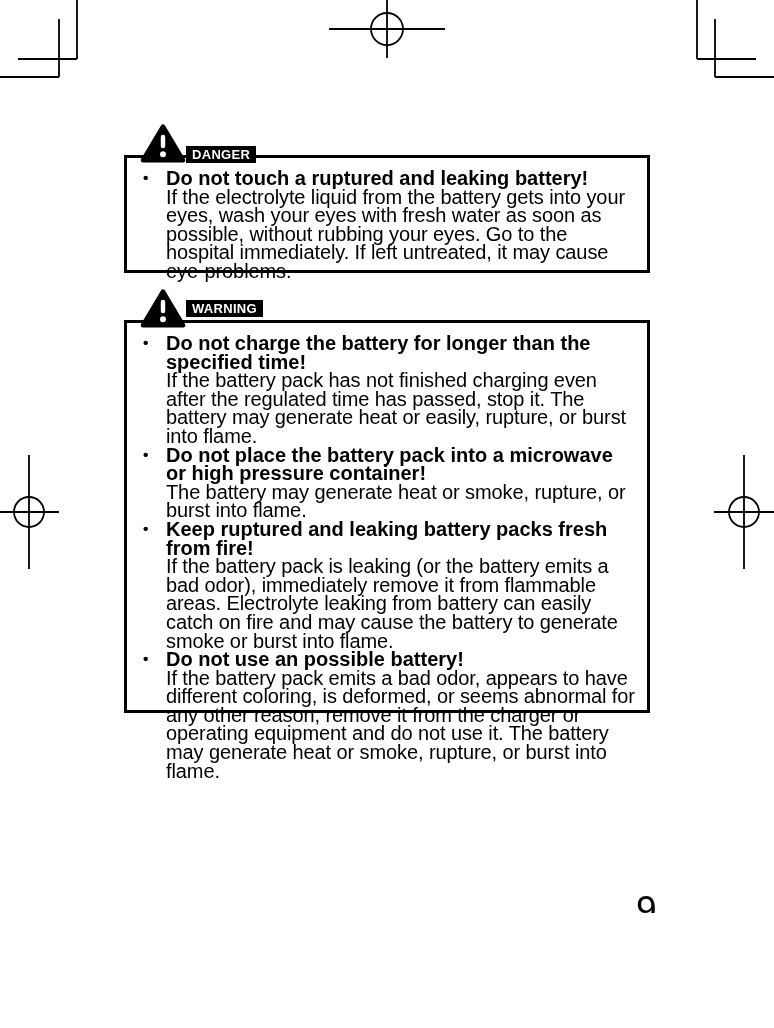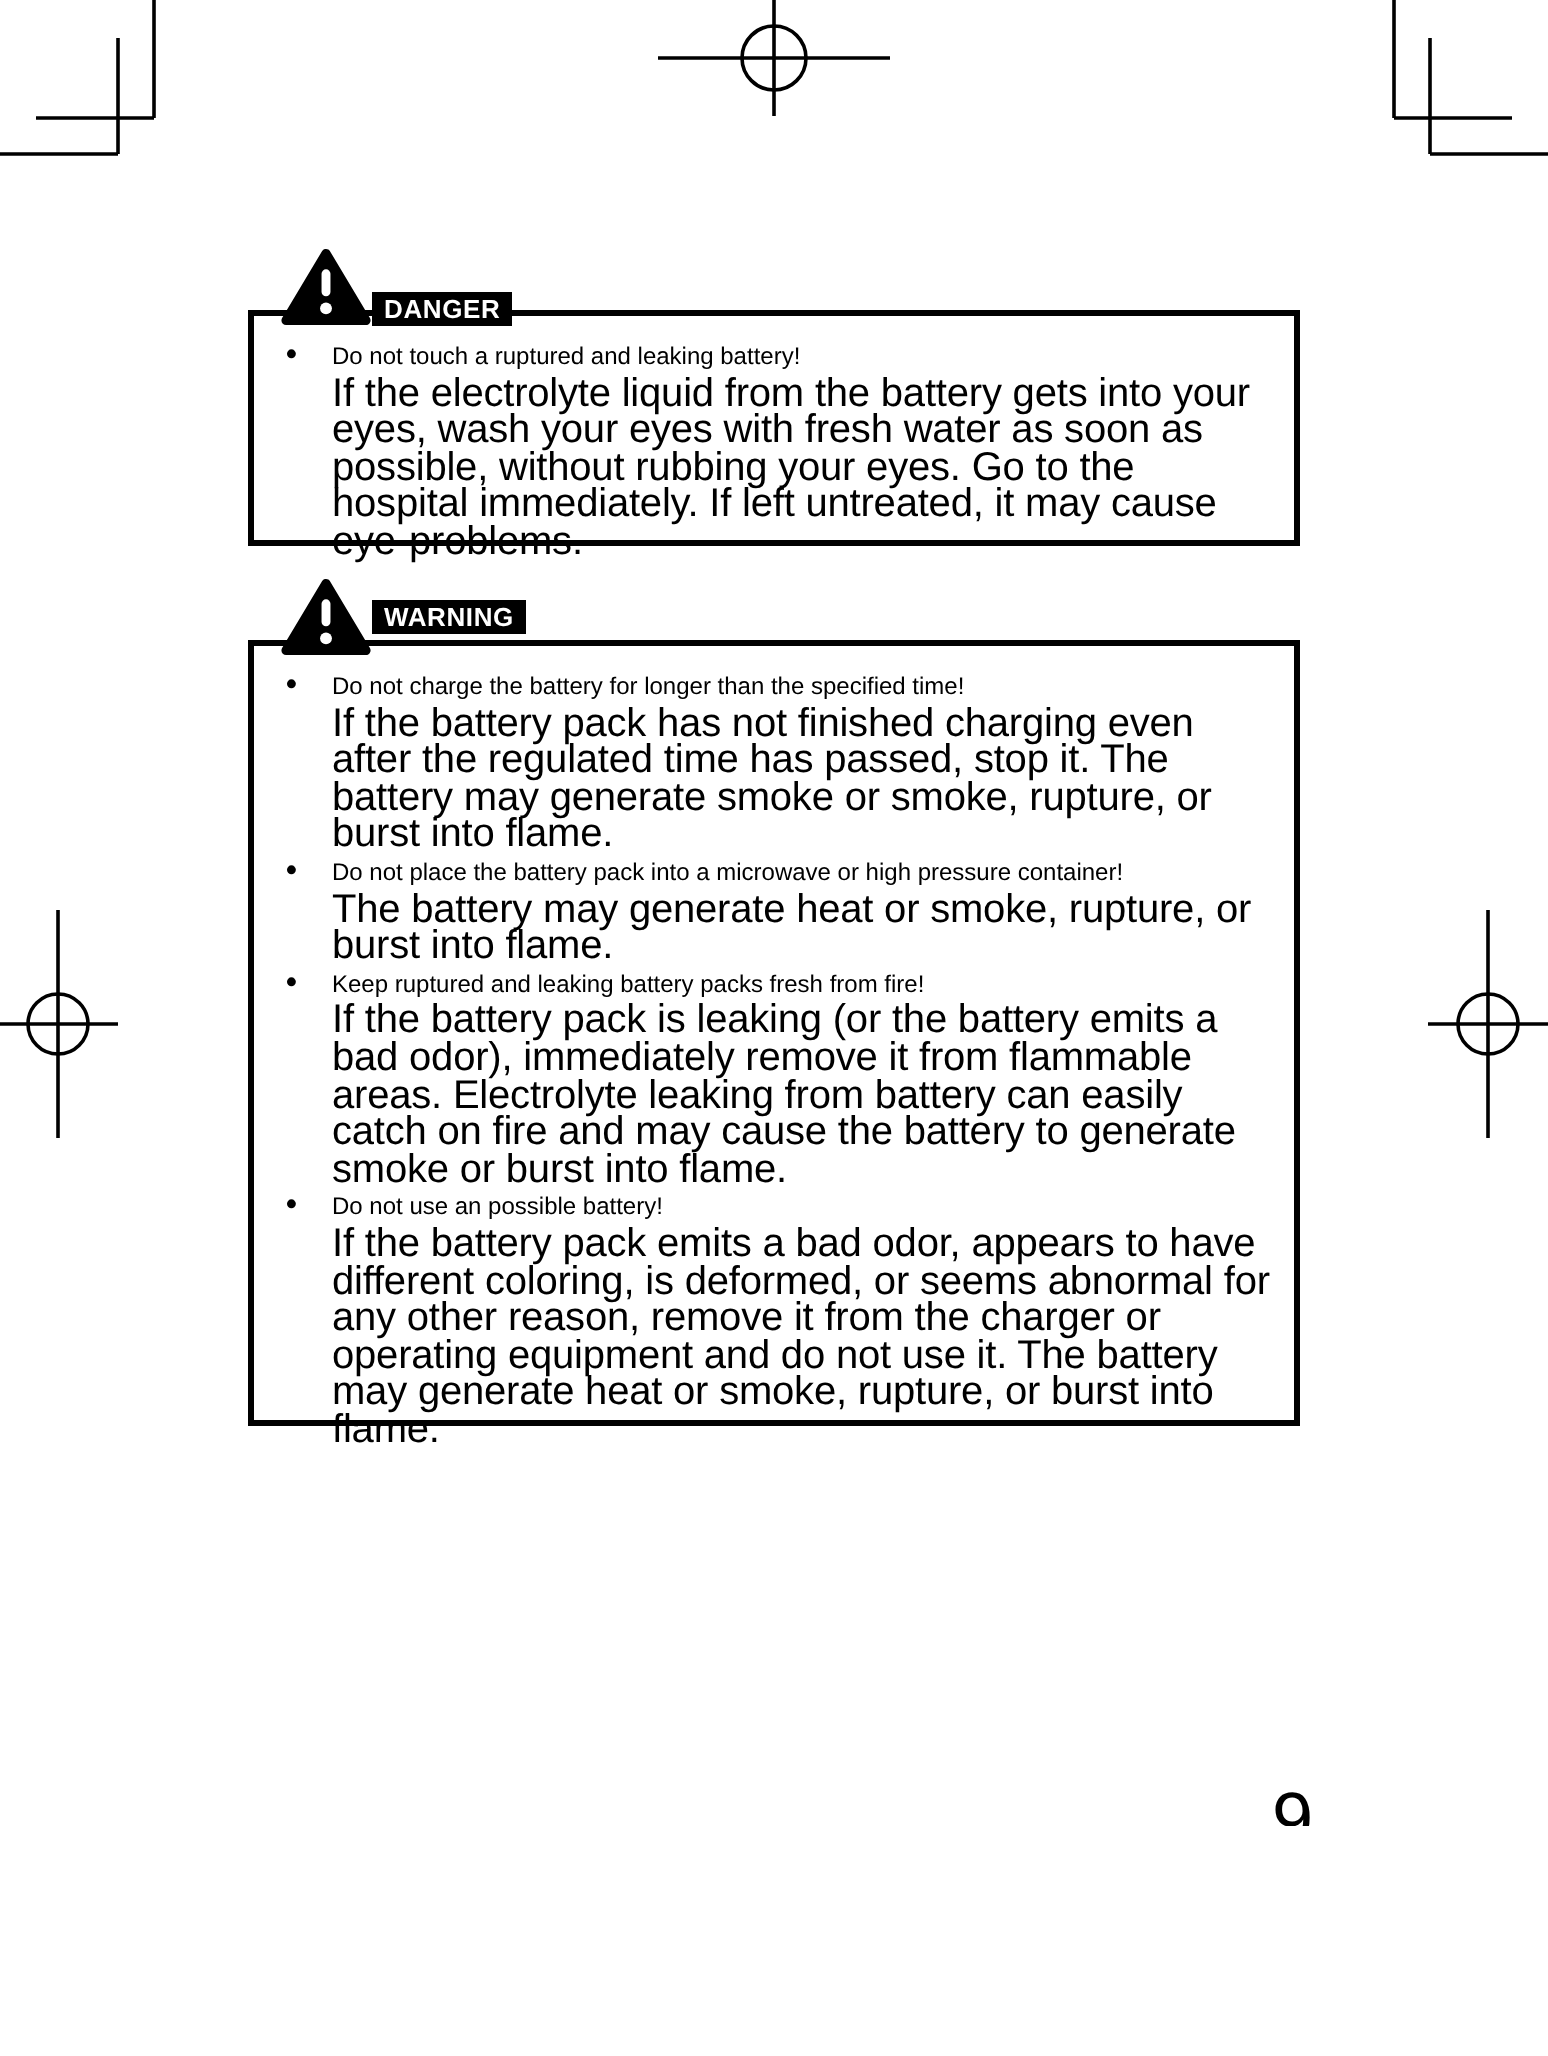--- a/index.html
+++ b/index.html
@@ -31,21 +31,21 @@
     position:absolute;left:124px;width:526px;box-sizing:border-box;
     border:3px solid var(--border);background:#fff;
     padding:11px 10px 0 16px;z-index:1;
   }
   .danger-box{top:155px;height:118px;}
   .warning-box{top:320px;height:393px;}
 
   .notice-item{display:flex;}
   .bullet{width:23px;flex:none;font-size:15.5px;line-height:18.6px;font-weight:bold;}
   .item-text{flex:1;min-width:0;}
-  .item-heading{font-weight:normal;font-size:12px;line-height:18.6px;}
+  .item-heading{font-weight:bold;font-size:20px;line-height:18.6px;}
   .item-body{font-size:20px;line-height:18.6px;letter-spacing:-0.1px;}
 
   
   .footer-bar{position:absolute;left:122px;top:913px;width:429px;height:7px;background:var(--footer-bar);}
   .page-number{position:absolute;left:636px;top:891px;font-size:37px;line-height:1;}
 </style>
 </head>
 <body>
 
 <div class="page">
@@ -130,21 +130,21 @@
       <circle cx="24" cy="32.5" r="3.2" fill="#fff"></circle>
     </svg>
     <span class="label-tag">WARNING</span>
   </div>
 
   <div class="notice-box warning-box">
     <div class="notice-item">
       <span class="bullet">•</span>
       <div class="item-text">
         <div class="item-heading">Do not charge the battery for longer than the specified time!</div>
-        <div class="item-body">If the battery pack has not finished charging even after the regulated time has passed, stop it. The battery may generate smoke or smoke, rupture, or burst into flame.</div>
+        <div class="item-body">If the battery pack has not finished charging even after the regulated time has passed, stop it. The battery may generate heat or easily, rupture, or burst into flame.</div>
       </div>
     </div>
     <div class="notice-item">
       <span class="bullet">•</span>
       <div class="item-text">
         <div class="item-heading">Do not place the battery pack into a microwave or high pressure container!</div>
         <div class="item-body">The battery may generate heat or smoke, rupture, or burst into flame.</div>
       </div>
     </div>
     <div class="notice-item">

